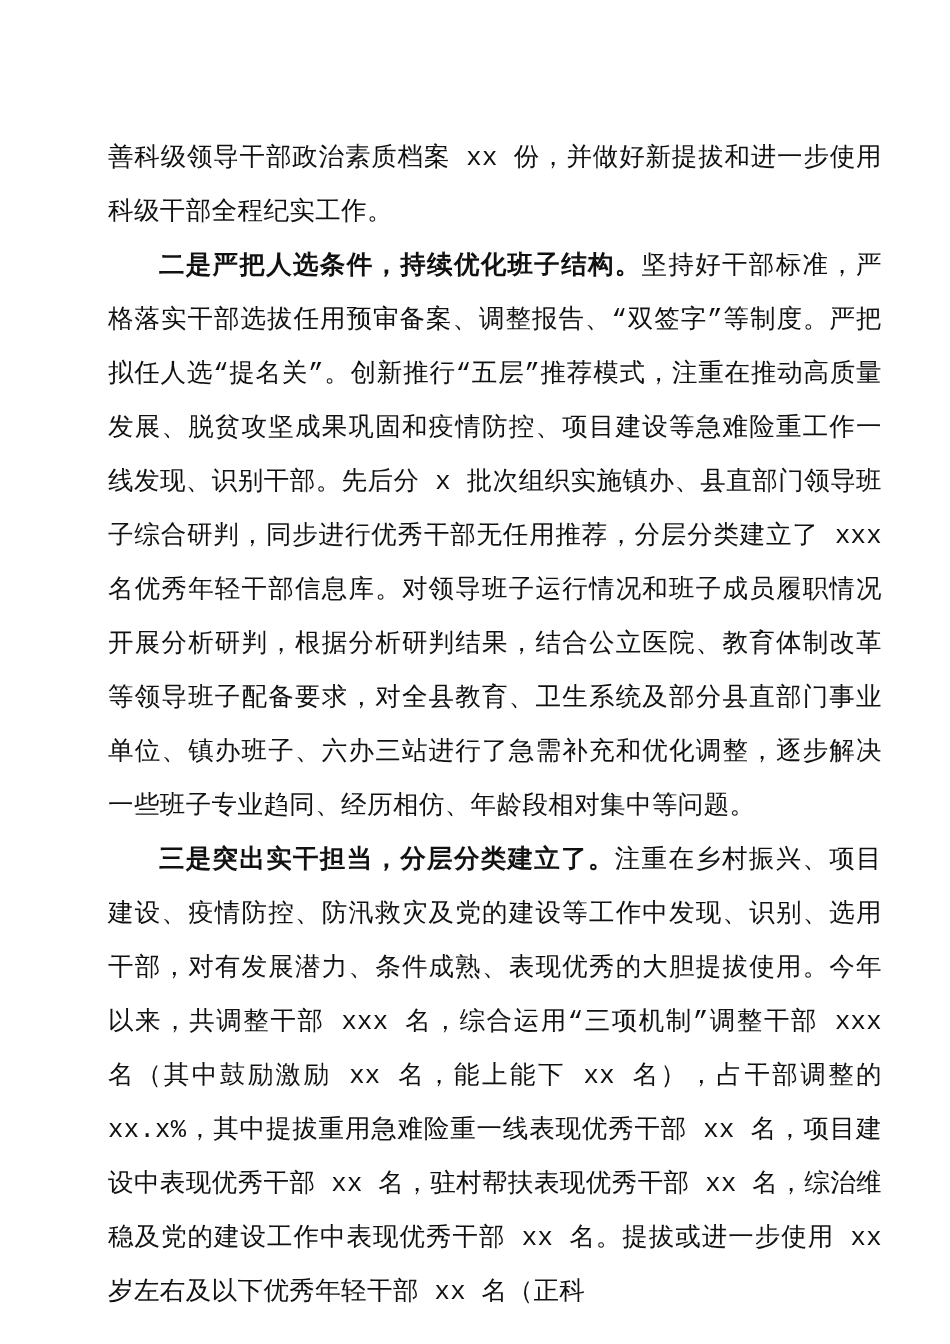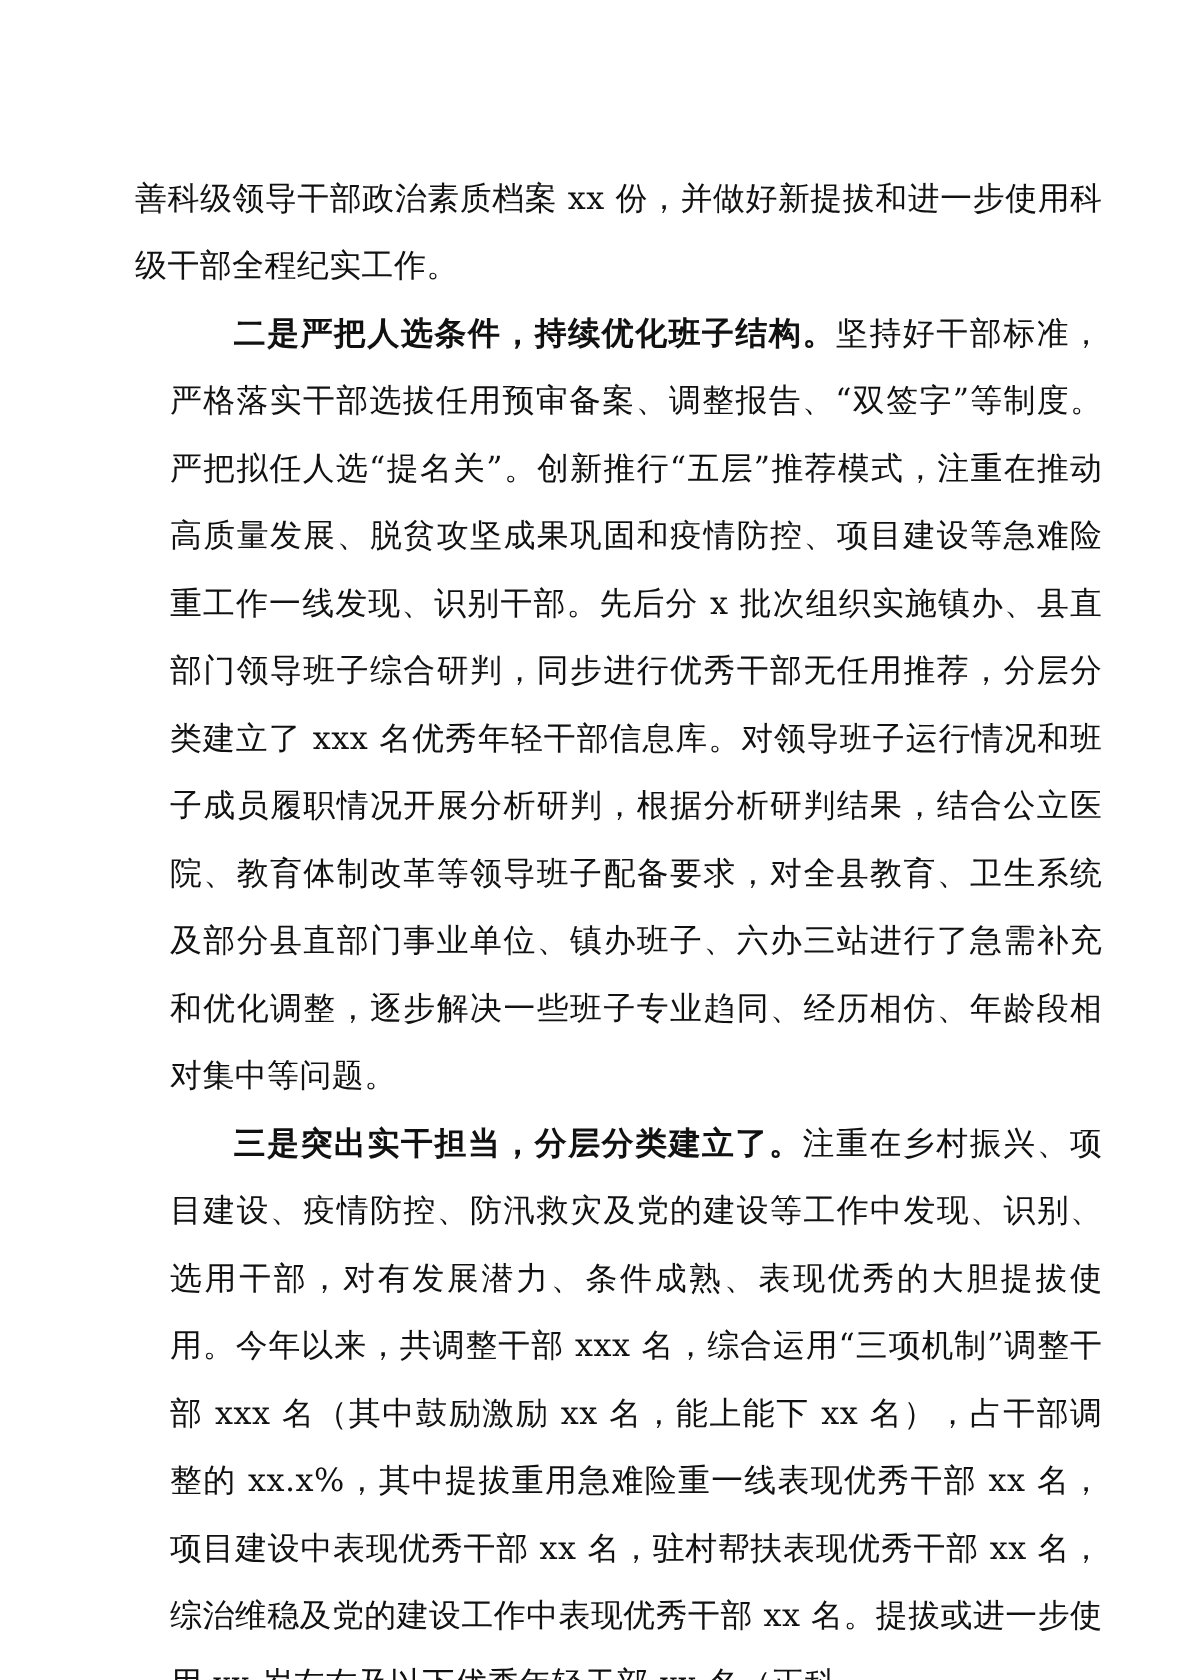--- a/index.html
+++ b/index.html
@@ -13,35 +13,35 @@
     font-family: "DejaVu Serif", "Liberation Serif", serif;
     color: #111111;
     overflow: hidden;
   }
   .page {
     box-sizing: border-box;
     width: 950px;
     height: 1344px;
     padding: 132px 68px 84px 108px;
     background: #ffffff;
+    font-family: Liberation Mono, monospace;
   }
   .doc-body {
     font-size: 25.5px;
     line-height: 54px;
     text-align: justify;
     text-justify: inter-ideograph;
     letter-spacing: 0.4px;
   }
   .para {
     margin: 0 0 0 0;
     text-indent: 0;
   }
   .para.indent {
     text-indent: 51px;
-    margin-left: 28px;
   }
   .lead {
     font-weight: bold;
   }
 </style>
 </head>
 <body>
 
 <div class="page">
   <div class="doc-body">

